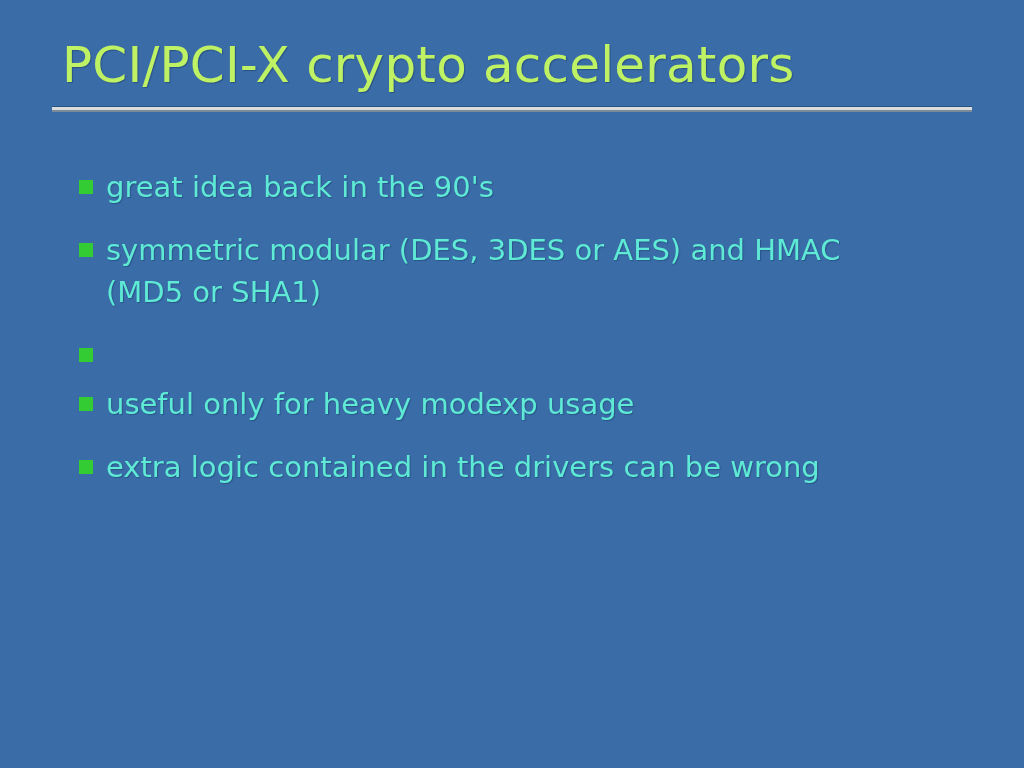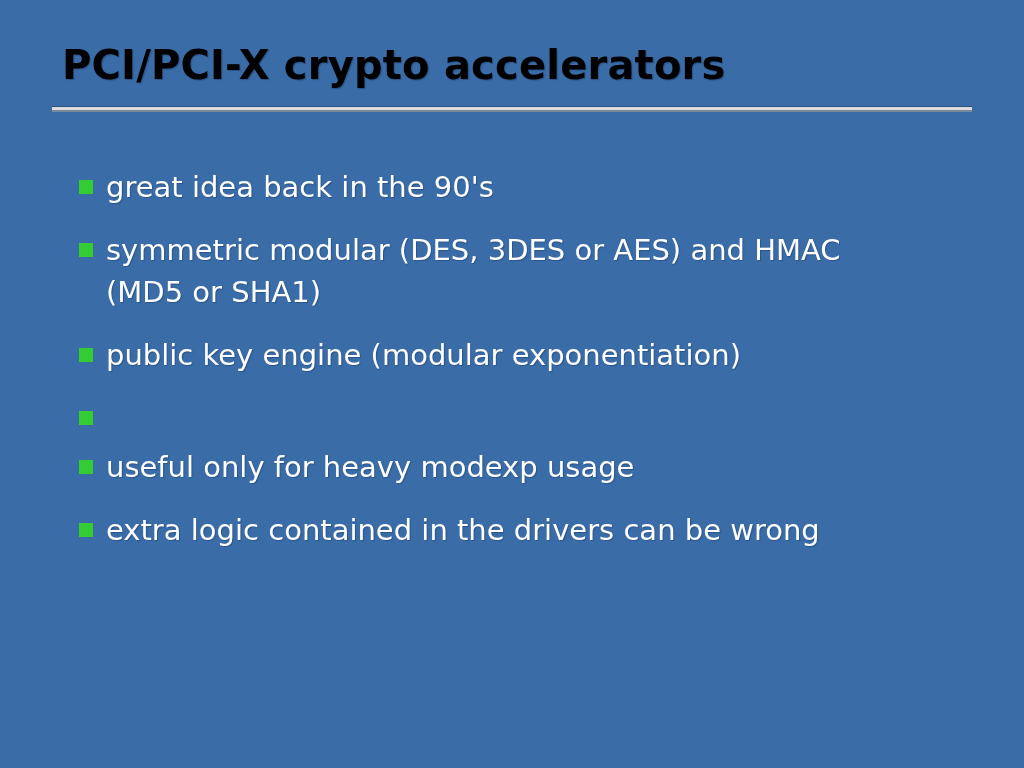--- a/index.html
+++ b/index.html
@@ -25,24 +25,24 @@
   
   .title-block {
     position: absolute;
     left: 52px;
     top: 40px;
     width: 920px;
   }
 
   .slide-title {
     font-family: "DejaVu Sans", sans-serif;
-    font-size: 40px;
-    font-weight: 700;
+    font-size: 50px;
+    font-weight: 400;
     line-height: 50px;
-    color: #000000;
+    color: #bef264;
     letter-spacing: 0.2px;
     white-space: nowrap;
     padding-left: 10px;
     text-shadow: 1px 1px 1px rgba(20, 50, 90, 0.45);
   }
 
   .title-rule {
     position: absolute;
     left: 0px;
     top: 66px;
@@ -95,21 +95,21 @@
     background: #34cc33;
     margin-top: 14px;
     margin-right: 13px;
   }
 
   .bullet-text {
     flex: 1 1 auto;
     font-family: "DejaVu Sans", sans-serif;
     font-size: 29px;
     line-height: 42px;
-    color: #ffffff;
+    color: #5eead4;
     text-shadow: 1px 1px 1px rgba(20, 50, 90, 0.40);
     max-width: 800px;
   }
 
   .bullet-text.narrow { max-width: 790px; }
 </style>
 </head>
 <body>
 
 <div class="slide">
@@ -128,24 +128,20 @@
     <div class="bullet-row">
       <span class="bullet-marker"></span>
       <span class="bullet-text">great idea back in the 90's</span>
     </div>
 
     <div class="bullet-row">
       <span class="bullet-marker"></span>
       <span class="bullet-text narrow">symmetric modular (DES, 3DES or AES) and HMAC (MD5 or SHA1)</span>
     </div>
 
-    <div class="bullet-row">
-      <span class="bullet-marker"></span>
-      <span class="bullet-text">public key engine (modular exponentiation)</span>
-    </div>
 
     <div class="bullet-row">
       <span class="bullet-marker"></span>
     </div>
 
     <div class="bullet-row">
       <span class="bullet-marker"></span>
       <span class="bullet-text">useful only for heavy modexp usage</span>
     </div>
 

